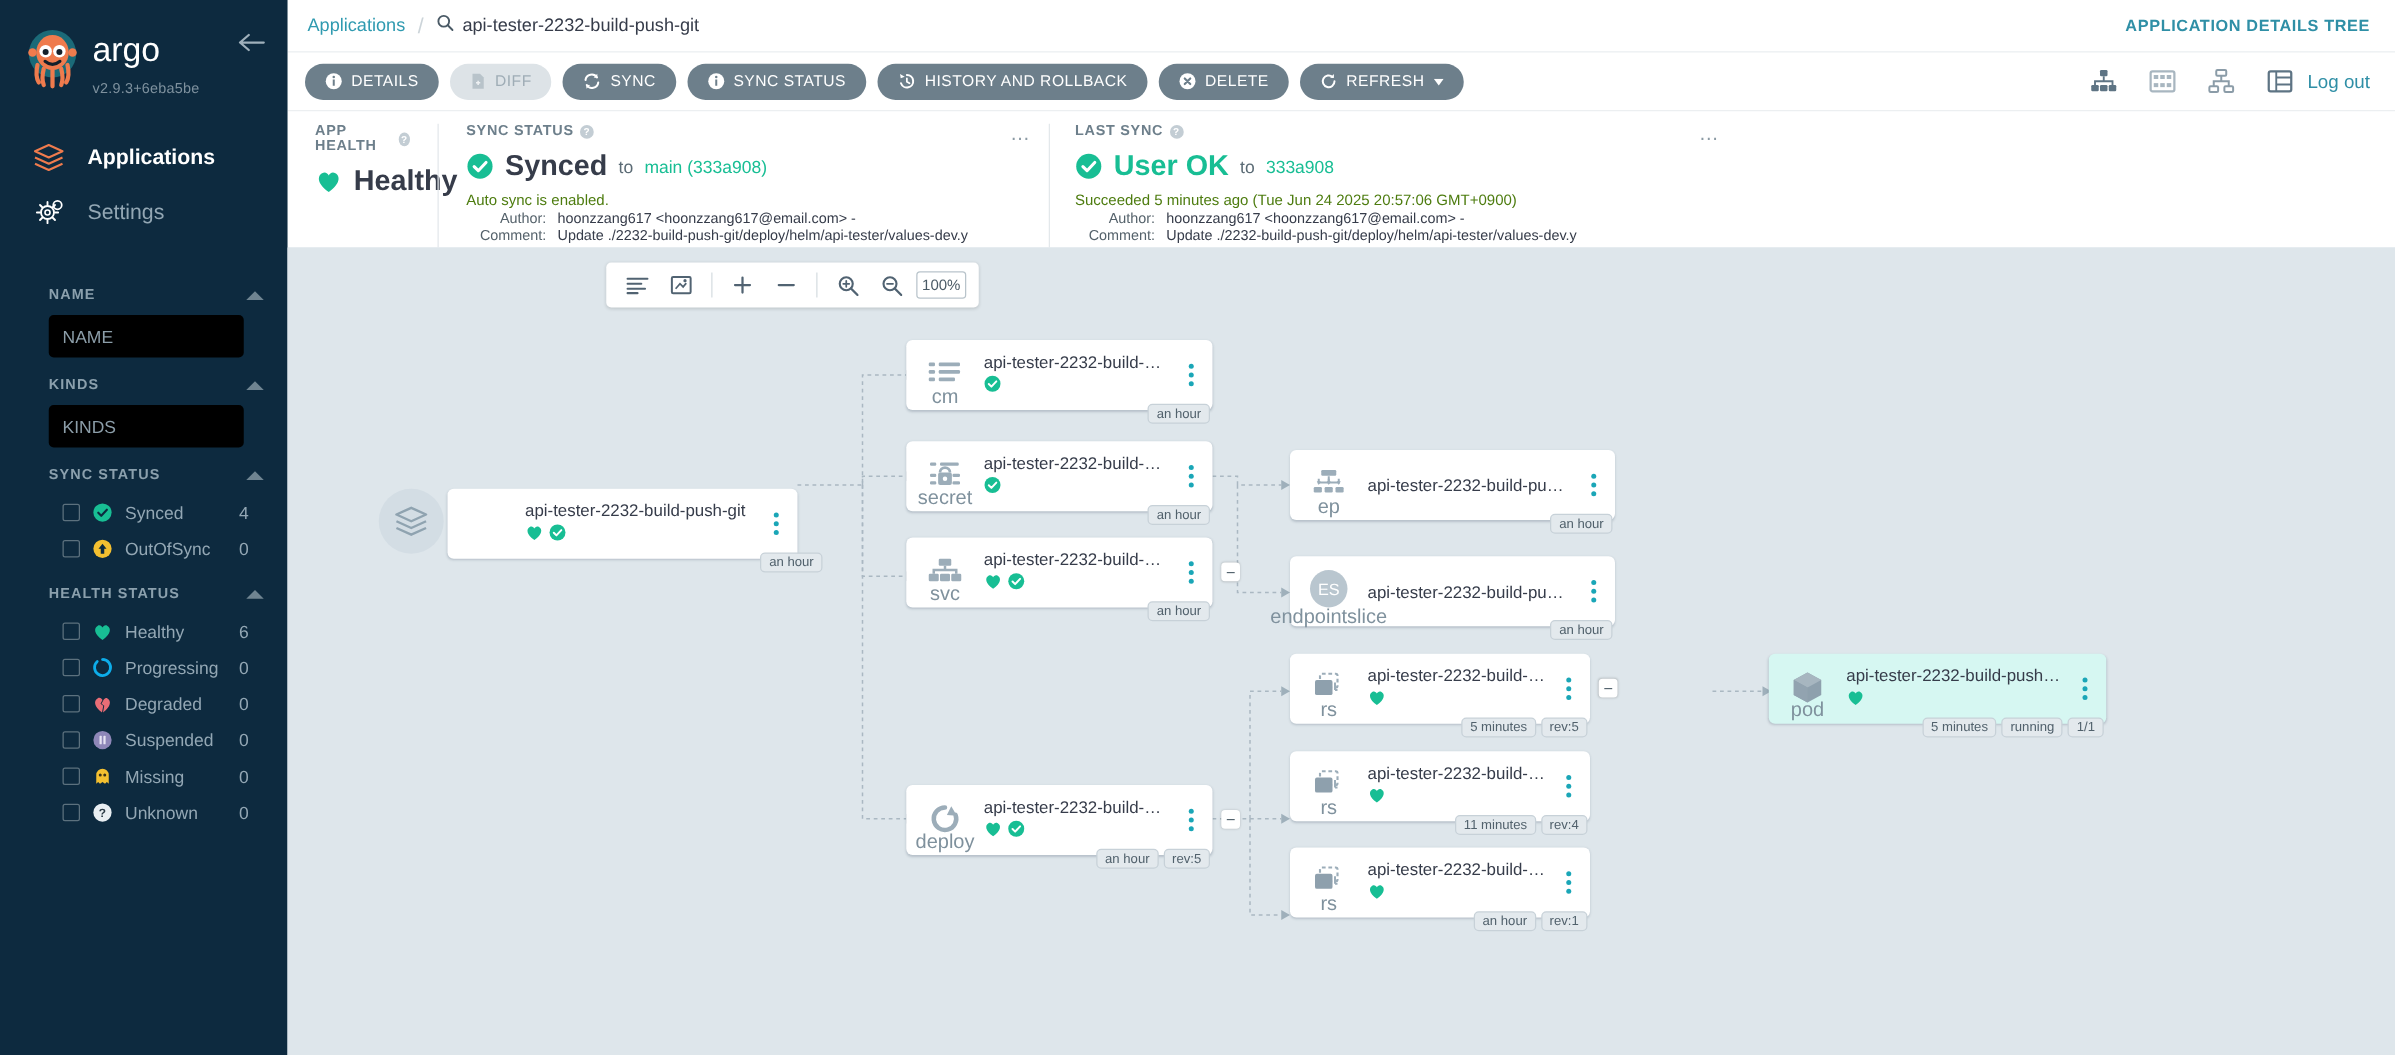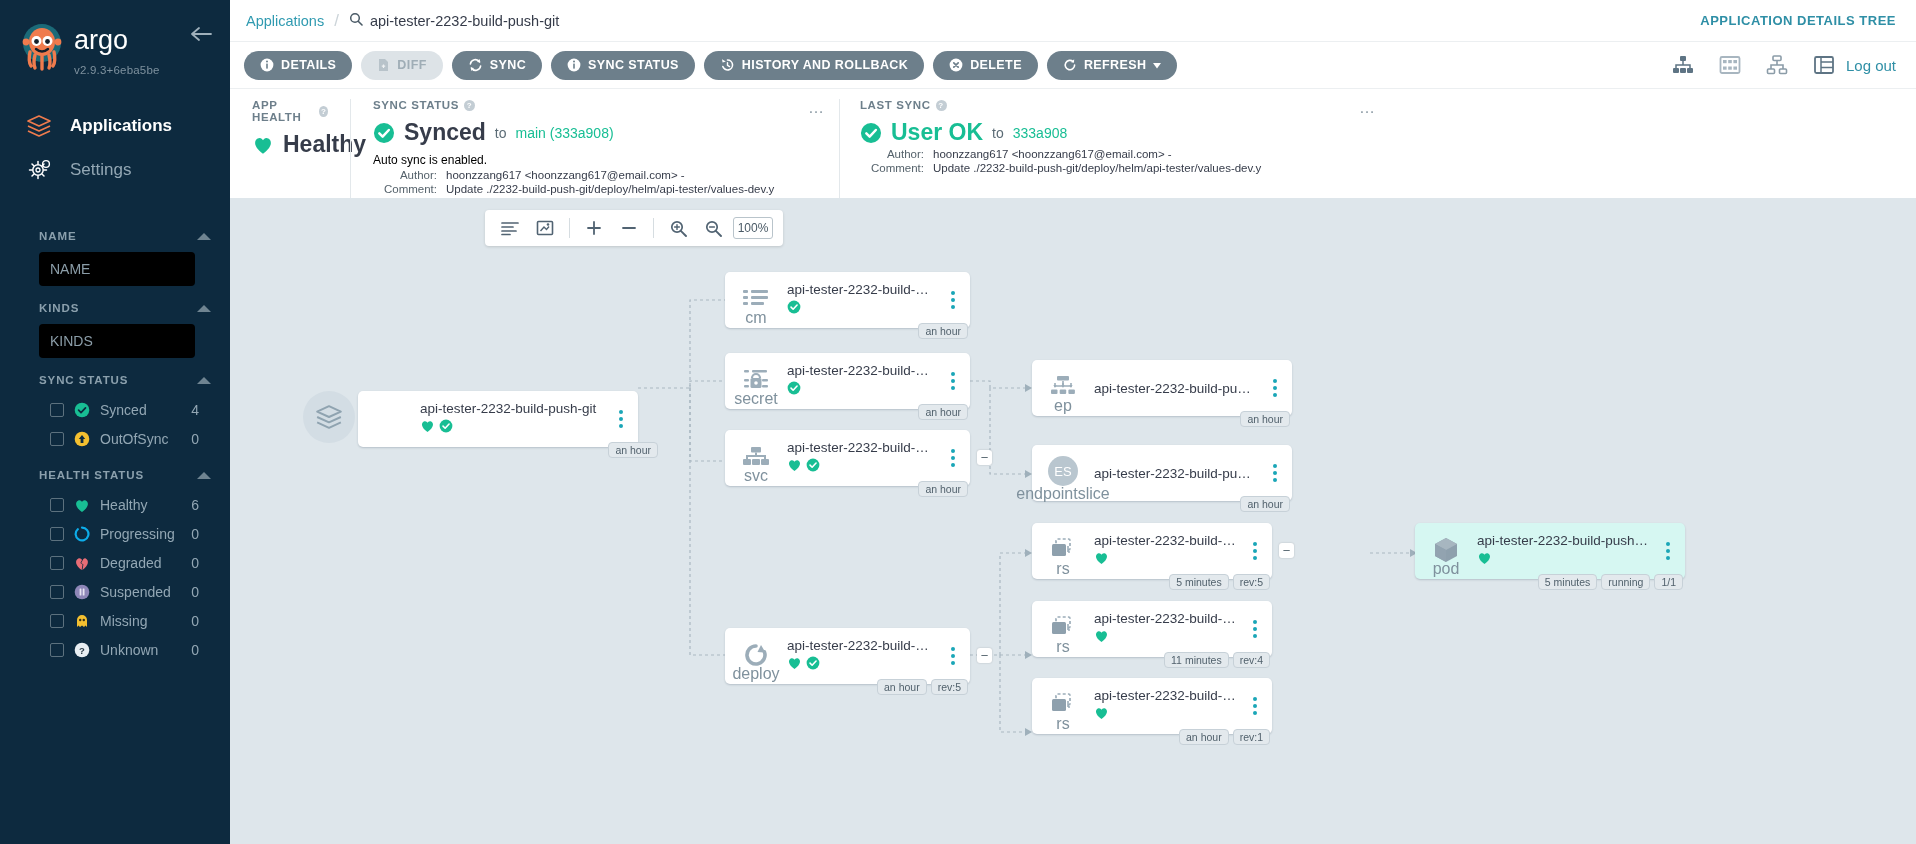--- a/index.html
+++ b/index.html
@@ -71,21 +71,21 @@
     margin-left: auto; color: #2f8fa6; font-size: 13px; font-weight: bold; letter-spacing: .5px;
   }
 
   .toolbar {
     height: 47px; background: #fff; display: flex; align-items: center;
     padding: 0 20px 0 14px; flex: 0 0 47px; border-top: 1px solid #eceff1; gap: 9px;
   }
   .tbtn {
     display: inline-flex; align-items: center; gap: 7px;
     background: #6d7f8b; color: #fff; border: none; border-radius: 18px;
-    height: 29px; padding: 0 16px; font-size: 12.5px; font-weight: bold;
+    height: 29px; padding: 0 16px; font-size: 12.5px; font-weight: normal;
     letter-spacing: .4px; cursor: pointer; white-space: nowrap;
     font-family: "Liberation Sans", sans-serif;
   }
   .tbtn.disabled { background: #dde3e7; color: #9fadb6; }
   .tbtn .ci { display: inline-flex; align-items: center; }
   .tbtn-spacer { flex: 1; }
   .ticon { width: 26px; height: 26px; display: flex; align-items: center; justify-content: center; cursor: pointer; margin-left: 12px; }
   .logout { color: #2f8fa6; font-size: 15px; cursor: pointer; }
 
   .statusbar {
@@ -97,21 +97,21 @@
   .st-label { font-size: 11.5px; color: #6d7f8b; font-weight: bold; letter-spacing: .6px; display: flex; align-items: center; gap: 5px; }
   .qmark {
     width: 11px; height: 11px; border-radius: 50%; background: #c3cdd4; color: #fff;
     font-size: 8px; display: inline-flex; align-items: center; justify-content: center; font-weight: bold;
   }
   .st-big { display: flex; align-items: center; gap: 9px; margin-top: 8px; }
   .st-big-txt { font-size: 23px; color: #363c4a; font-weight: bold; }
   .st-big-txt.green { color: #18be94; }
   .st-to { font-size: 14px; color: #5b6b75; }
   .st-rev { color: #18be94; font-size: 14px; }
-  .st-sub { font-size: 12px; color: #000000; margin-top: 7px; }
+  .st-sub { font-size: 12px; color: #4d7c0f; margin-top: 7px; }
   .st-kv { display: flex; font-size: 11.5px; margin-top: 2px; }
   .st-k { width: 64px; text-align: right; color: #55626b; margin-right: 9px; }
   .st-v { color: #363c4a; }
   .dots3 { position: absolute; right: 14px; top: 0px; color: #8b9aa4; font-size: 16px; letter-spacing: 1px; cursor: pointer; }
   .pane-health { width: 120px; flex: 0 0 120px; }
   .pane-sync { width: 489px; flex: 0 0 489px; }
   .pane-last { flex: 1; padding-left: 20px; }
 
   
   .graph { flex: 1; position: relative; background: #dee6eb; overflow: hidden; }
@@ -548,20 +548,21 @@
           <span class="hicon">
             <svg width="22" height="22" viewBox="0 0 16 16">
                 <circle cx="8" cy="8" r="7.3" fill="#18be94"></circle>
               <path d="M4.6 8.2 L7 10.6 L11.5 5.8" stroke="#fff" stroke-width="1.8" fill="none" stroke-linecap="round" stroke-linejoin="round"></path>
               </svg>
           </span>
           <span class="st-big-txt green">User OK</span>
           <span class="st-to">to</span>
           <span class="st-rev">333a908</span>
         </div>
+        <div class="st-sub">Succeeded 5 minutes ago (Tue Jun 24 2025 20:57:06 GMT+0900)</div>
         <div class="st-kv">
           <span class="st-k">Author:</span>
           <span class="st-v">hoonzzang617 &lt;hoonzzang617@email.com&gt; -</span>
         </div>
         <div class="st-kv">
           <span class="st-k">Comment:</span>
           <span class="st-v">Update ./2232-build-push-git/deploy/helm/api-tester/values-dev.y</span>
         </div>
       </div>
     </div>

